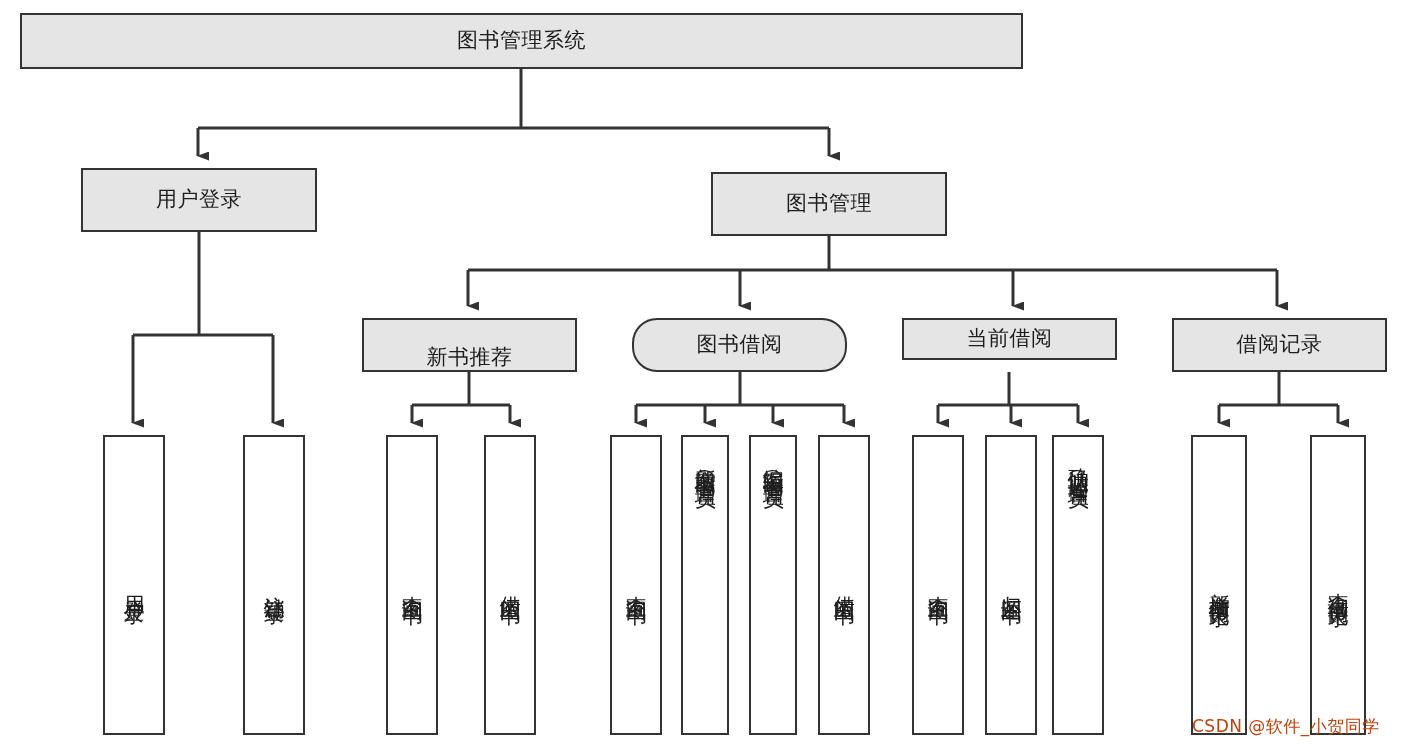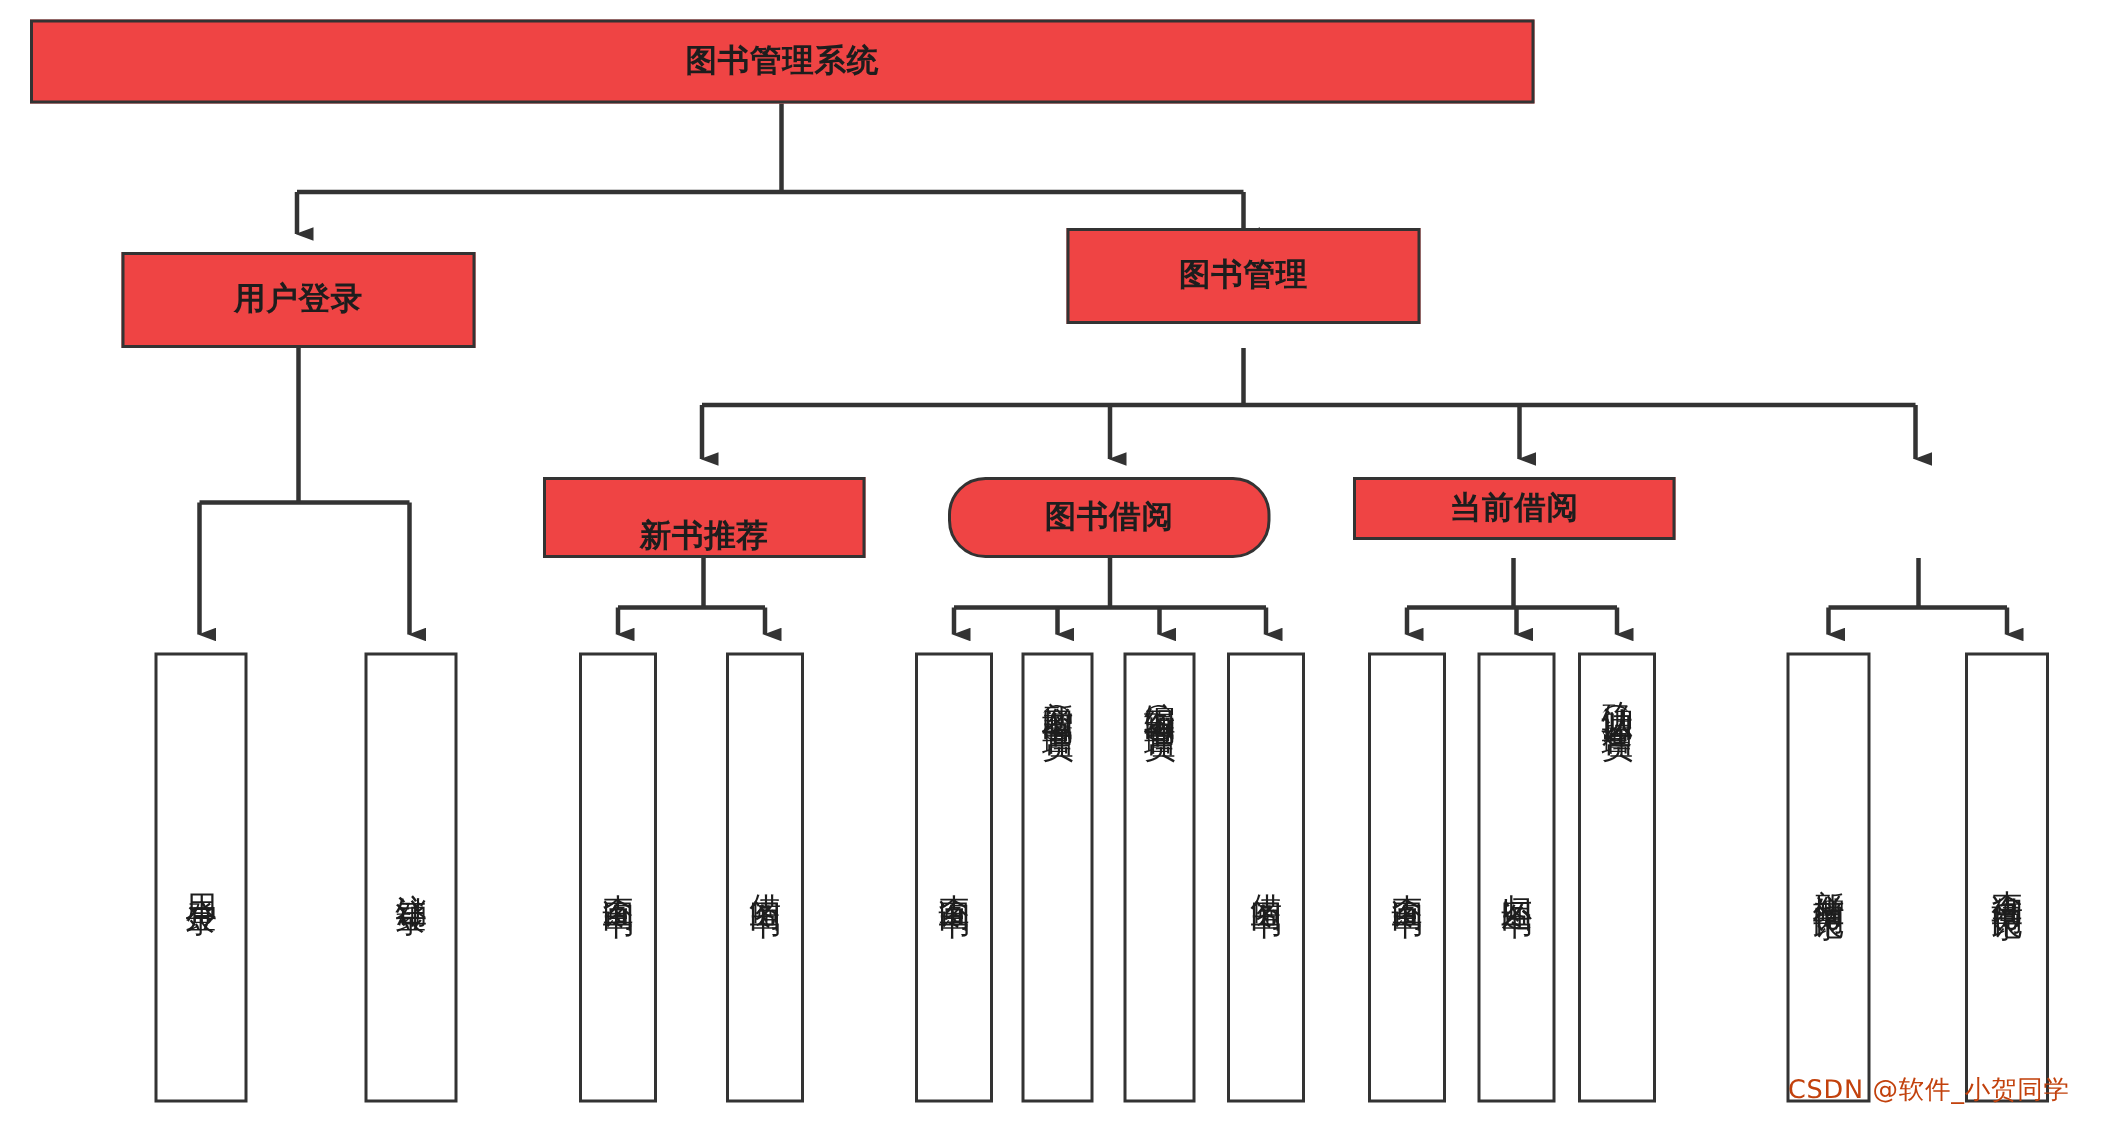--- a/index.html
+++ b/index.html
@@ -22,26 +22,25 @@
   svg#tree-svg {
     position: absolute;
     left: 0;
     top: 0;
     width: 1405px;
     height: 747px;
   }
   .node-box {
     position: absolute;
     box-sizing: border-box;
-    background: #ef4444;
+    background: #e5e5e5;
     border: 2px solid #333333;
     display: flex;
     align-items: center;
     justify-content: center;
-    font-weight: bold;
   }
   .node-label-h {
     color: #1d1d1d;
     font-size: 21px;
     line-height: 1.2;
     letter-spacing: 0.5px;
     white-space: nowrap;
     text-align: center;
   }
   .leaf-box {
@@ -124,32 +123,35 @@
       </g>
   </svg>
 
   <div class="node-box" id="node-root" style="left: 20px; top: 13px; width: 1003px; height: 56px;">
     <span class="node-label-h">图书管理系统</span>
   </div>
 
   <div class="node-box" id="node-l2-0" style="left: 81px; top: 168px; width: 236px; height: 64px;">
     <span class="node-label-h">用户登录</span>
   </div>
-  <div class="node-box" id="node-l2-1" style="left: 711px; top: 152px; width: 236px; height: 64px;">
+  <div class="node-box" id="node-l2-1" style="left: 711px; top: 172px; width: 236px; height: 64px;">
     <span class="node-label-h">图书管理</span>
   </div>
 
   <div class="node-box" id="node-l3-0" style="left: 362px; top: 318px; width: 215px; height: 54px; align-items: flex-end;">
     <span class="node-label-h">新书推荐</span>
   </div>
   <div class="node-box" id="node-l3-1" style="left: 632px; top: 318px; width: 215px; height: 54px; border-radius: 25px;">
     <span class="node-label-h">图书借阅</span>
   </div>
   <div class="node-box" id="node-l3-2" style="left: 902px; top: 318px; width: 215px; height: 42px;">
     <span class="node-label-h">当前借阅</span>
+  </div>
+  <div class="node-box" id="node-l3-3" style="left: 1172px; top: 318px; width: 215px; height: 54px;">
+    <span class="node-label-h">借阅记录</span>
   </div>
 
   <div class="leaf-box mid" id="leaf-0" style="left: 103px; top: 435px; width: 62px; height: 300px;">
     <span class="node-label-v">用户登录</span>
   </div>
   <div class="leaf-box mid" id="leaf-1" style="left: 243px; top: 435px; width: 62px; height: 300px;">
     <span class="node-label-v">注销登录</span>
   </div>
   <div class="leaf-box mid" id="leaf-2" style="left: 386px; top: 435px; width: 52px; height: 300px;">
     <span class="node-label-v">查询图书</span>

